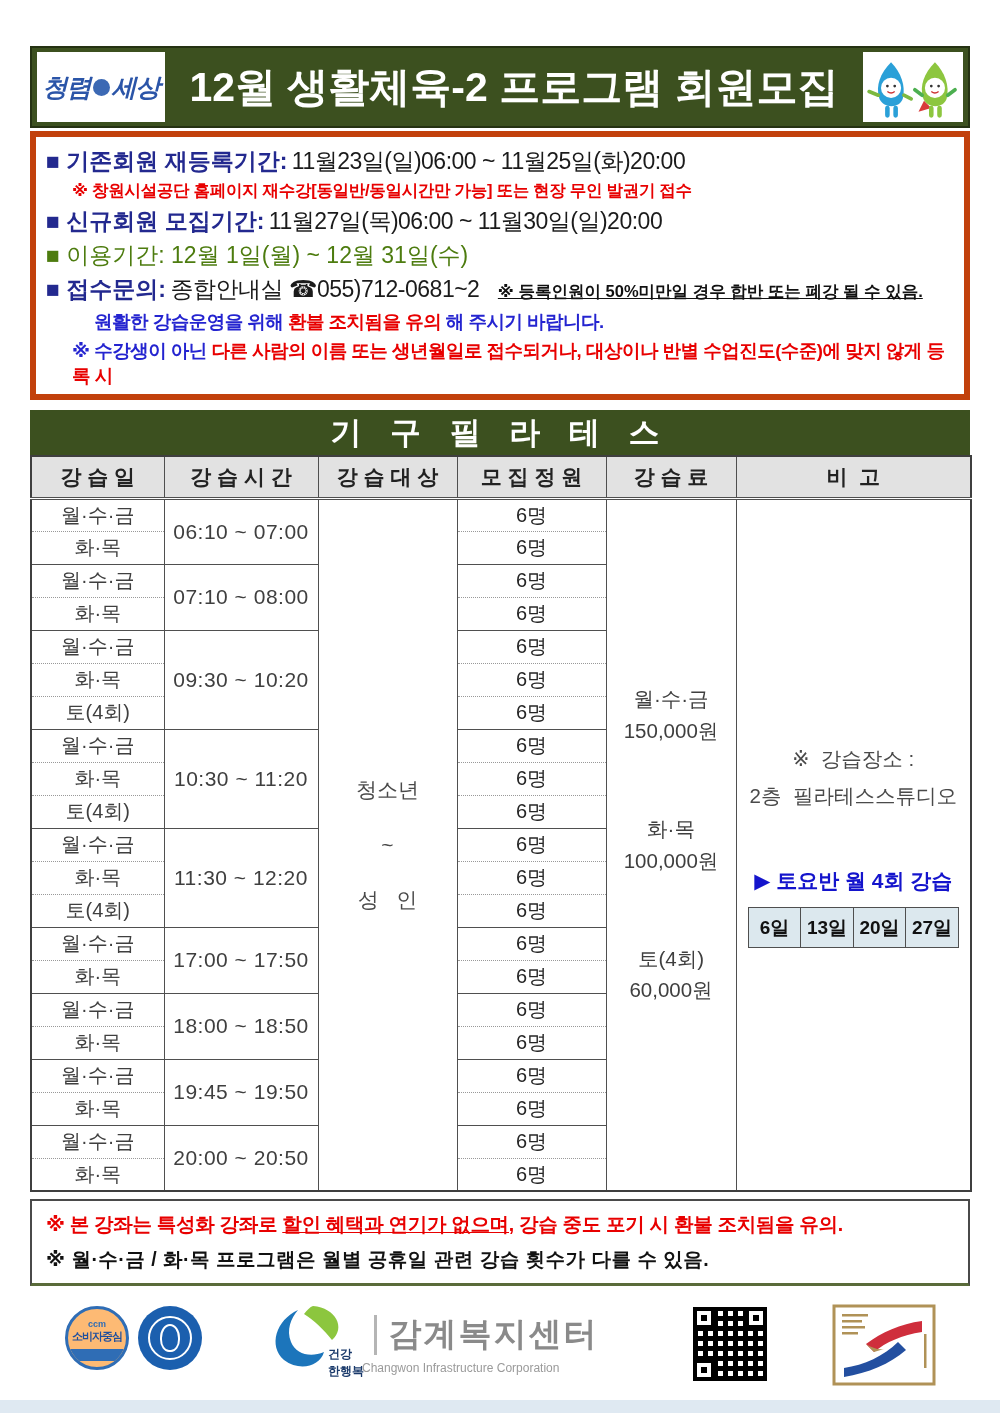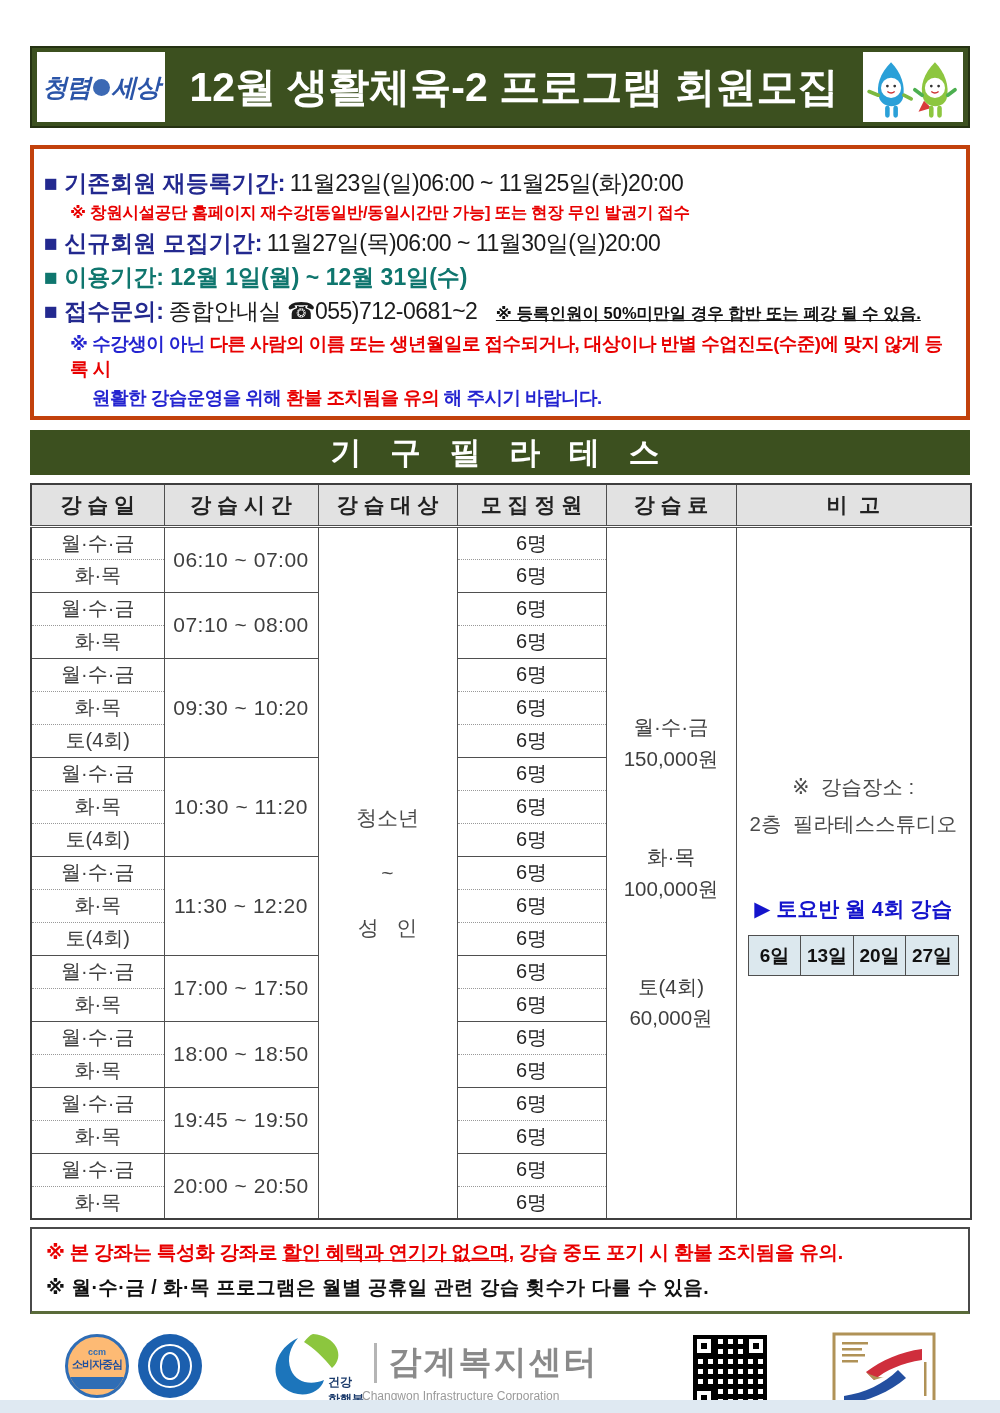--- a/index.html
+++ b/index.html
@@ -26,42 +26,42 @@
   .banner-title {
     flex: 1; text-align: center; color: #fff; font-weight: 800;
     font-size: 41px; letter-spacing: 0px; white-space: nowrap;
   }
   .mascot-box {
     width: 100px; height: 70px; background: #fff; display:flex; align-items:center; justify-content:center;
   }
 
   
   .info-box {
-    margin-top: 17px; border: 4px solid #c2410c; padding: 16px 12px 6px 10px;
+    margin-top: 3px; border: 6px solid #c2410c; padding: 6px 12px 6px 10px;
     min-height: 242px;
   }
   .iline { margin: 3px 0; white-space: nowrap; }
   .ilabel { color: #23298f; font-weight: bold; font-size: 23px; }
   .ivalue { color: #1b1b1b; font-size: 23px; letter-spacing: -0.5px; }
   .inote { color: #e80000; font-weight: bold; font-size: 16.5px; margin: 2px 0 4px 26px; letter-spacing: -0.3px; }
-  .iblue  { color: #0f766e; font-weight: bold; font-size: 23px; text-align: right; }
+  .iblue  { color: #4d7c0f; font-weight: normal; font-size: 23px; text-align: right; }
   .iwarn { color: #111; font-weight: bold; font-size: 16.5px; text-decoration: underline; margin-left: 14px; }
   .caution { margin: 4px 0 0 26px; font-weight: bold; font-size: 18.5px; letter-spacing: -0.5px; }
   .caution.l2 { margin-left: 48px; }
   .cblue { color: #2424d0; } .cred { color: #e80000; }
 
   
   .section-banner {
     margin-top: 10px; height: 45px; background: #3c501f;
     display:flex; align-items:center; justify-content:center;
     color:#fff; font-weight:800; font-size: 31px; letter-spacing: 10px;
   }
 
   
-  table.schedule { margin-top: 8px; width: 940px; border-collapse: collapse; table-layout: fixed; }
+  table.schedule { width: 940px; border-collapse: collapse; table-layout: fixed; }
   table.schedule th {
     background: #e2e2e2; border: 1.5px solid #4f4f4f; border-bottom: 3px double #4f4f4f;
     height: 42px; font-size: 21px; font-weight: bold; color:#222; white-space: pre;
   }
   table.schedule td { border-left: 1.5px solid #4f4f4f; border-right: 1.5px solid #4f4f4f; text-align: center; }
   table.schedule { border: 2px solid #3f3f3f; }
   td.c-days, td.c-cap { height: 33px; font-size: 20px; color: #3f3f3f; }
   td.c-cap { color: #262626; }
   td.c-time { font-size: 21px; color: #3f3f3f; border-bottom: 1.5px solid #4f4f4f; letter-spacing: 0.5px; }
   .bb-dot { border-bottom: 1.5px dotted #999; }
@@ -175,28 +175,28 @@
       <span class="ivalue">11월27일(목)06:00 ~ 11월30일(일)20:00</span>
     </div>
     <div class="iline">
       <span class="iblue">■ 이용기간: 12월 1일(월) ~ 12월 31일(수)</span>
     </div>
     <div class="iline">
       <span class="ilabel">■ 접수문의:</span>
       <span class="ivalue">종합안내실 ☎055)712-0681~2</span>
       <span class="iwarn">※ 등록인원이 50%미만일 경우 합반 또는 폐강 될 수 있음.</span>
     </div>
-    <div class="caution">
-      <span class="cblue">※ 수강생이 아닌</span>
-      <span class="cred">다른 사람의 이름 또는 생년월일로 접수되거나, 대상이나 반별 수업진도(수준)에 맞지 않게 등록 시</span>
-    </div>
     <div class="caution l2">
       <span class="cblue">원활한 강습운영을 위해</span>
       <span class="cred">환불 조치됨을 유의</span>
       <span class="cblue">해 주시기 바랍니다.</span>
+    </div>
+    <div class="caution">
+      <span class="cblue">※ 수강생이 아닌</span>
+      <span class="cred">다른 사람의 이름 또는 생년월일로 접수되거나, 대상이나 반별 수업진도(수준)에 맞지 않게 등록 시</span>
     </div>
   </div>
 
   <div class="section-banner">기 구 필 라 테 스</div>
 
   <table class="schedule">
     <colgroup>
       <col style="width:133px">
         <col style="width:154px">
         <col style="width:139px">

